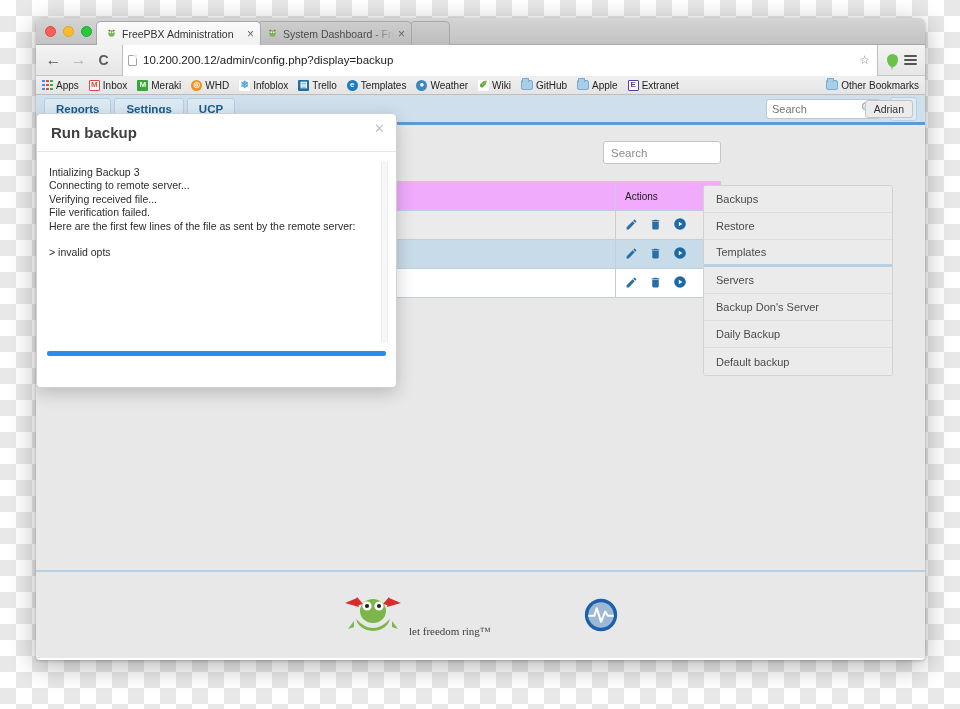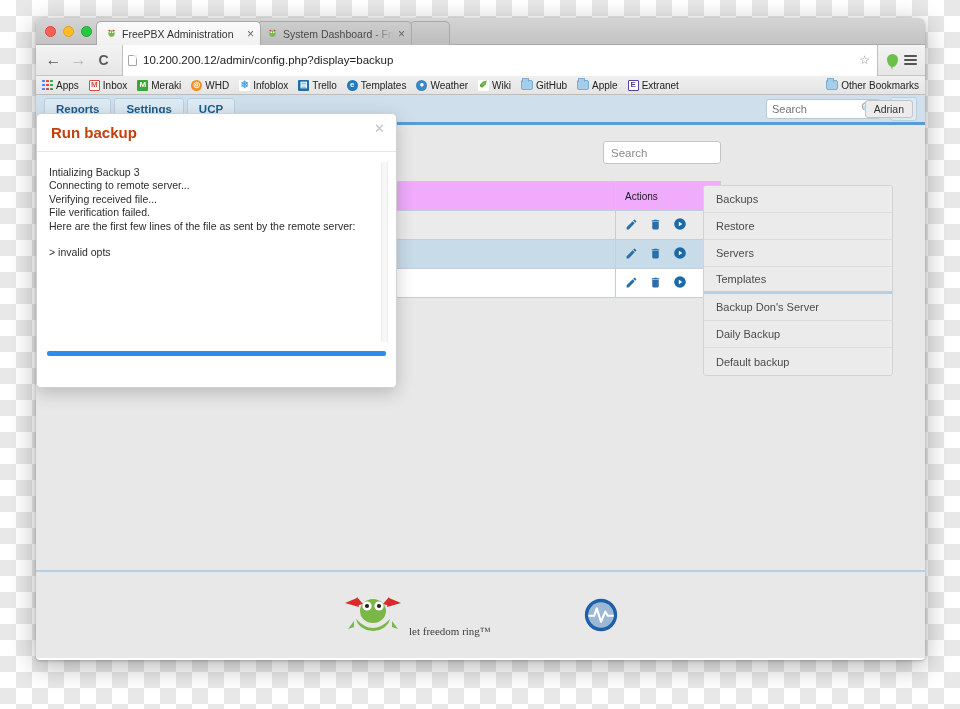--- a/index.html
+++ b/index.html
@@ -399,21 +399,21 @@
     height: 38px;
     display: flex;
     align-items: center;
     padding: 0 14px;
     border-bottom: 1px solid #e6e6e6;
     position: relative;
   }
   #modal-title {
     font-size: 15px;
     font-weight: bold;
-    color: #c2410c;
+    color: #404040;
   }
   #modal-close {
     position: absolute;
     right: 11px; top: 8px;
     font-size: 13px;
     color: #c2c2c2;
     line-height: 1;
   }
   #modal-body {
     padding: 14px 28px 0 10px;
@@ -728,22 +728,22 @@
                 </span>
               </td>
             </tr>
           </tbody>
         </table>
       </div>
 
       <div id="side-card">
         <div class="side-item">Backups</div>
         <div class="side-item">Restore</div>
+        <div class="side-item separator-after">Templates</div>
         <div class="side-item">Servers</div>
-        <div class="side-item separator-after">Templates</div>
         <div class="side-item">Backup Don's Server</div>
         <div class="side-item">Daily Backup</div>
         <div class="side-item">Default backup</div>
       </div>
 
       <div id="modal">
         <div id="modal-header">
           <span id="modal-title">Run backup</span>
           <span id="modal-close">✕</span>
         </div>

